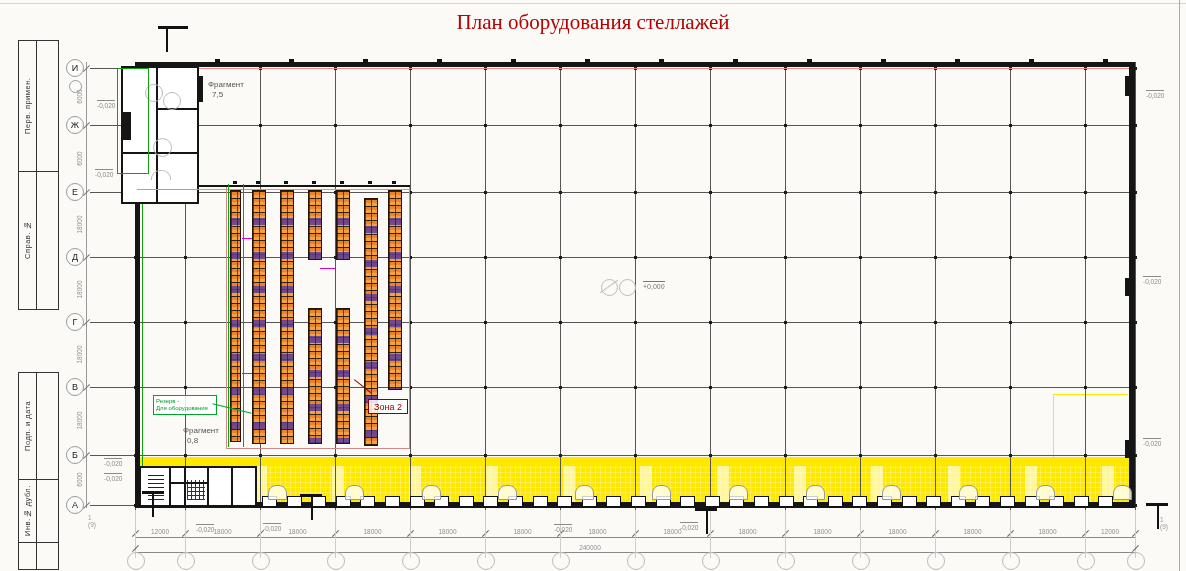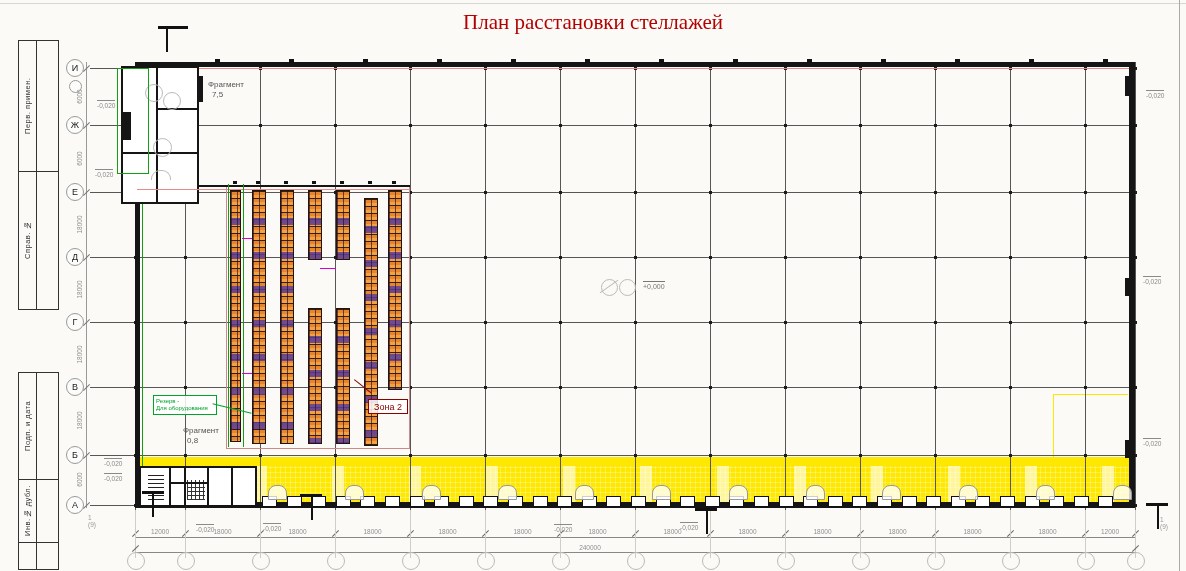--- a/index.html
+++ b/index.html
@@ -47,21 +47,21 @@
   .plus-elev{font-size:7px;color:#777;border-top:1px solid #777;padding-top:1px;}
 </style>
 </head>
 <body>
 
 <div id="canvas">
 
   <div class="abs hairline" style="left:0;top:3px;width:1186px;height:1px;"></div>
   <div class="abs hairline" style="left:1179px;top:0;width:1px;height:571px;background:#aaa;"></div>
 
-  <div id="title" class="abs">План расстановки стеллажей</div>
+  <div id="title" class="abs">План оборудования стеллажей</div>
 
   <div class="abs striprect" style="left:18px;top:40px;width:39px;height:268px;">
     <div class="abs thin" style="left:17px;top:0;width:1px;height:268px;background:#333;"></div>
     <div class="abs thin" style="left:0;top:130px;width:39px;height:1px;background:#333;"></div>
     <div class="abs vcell" style="left:0;top:0;width:17px;height:130px;">Перв. примен.</div>
     <div class="abs vcell" style="left:0;top:130px;width:17px;height:138px;">Справ. №</div>
   </div>
   <div class="abs striprect" style="left:18px;top:372px;width:39px;height:196px;">
     <div class="abs thin" style="left:17px;top:0;width:1px;height:196px;background:#333;"></div>
     <div class="abs thin" style="left:0;top:106px;width:39px;height:1px;background:#333;"></div>

